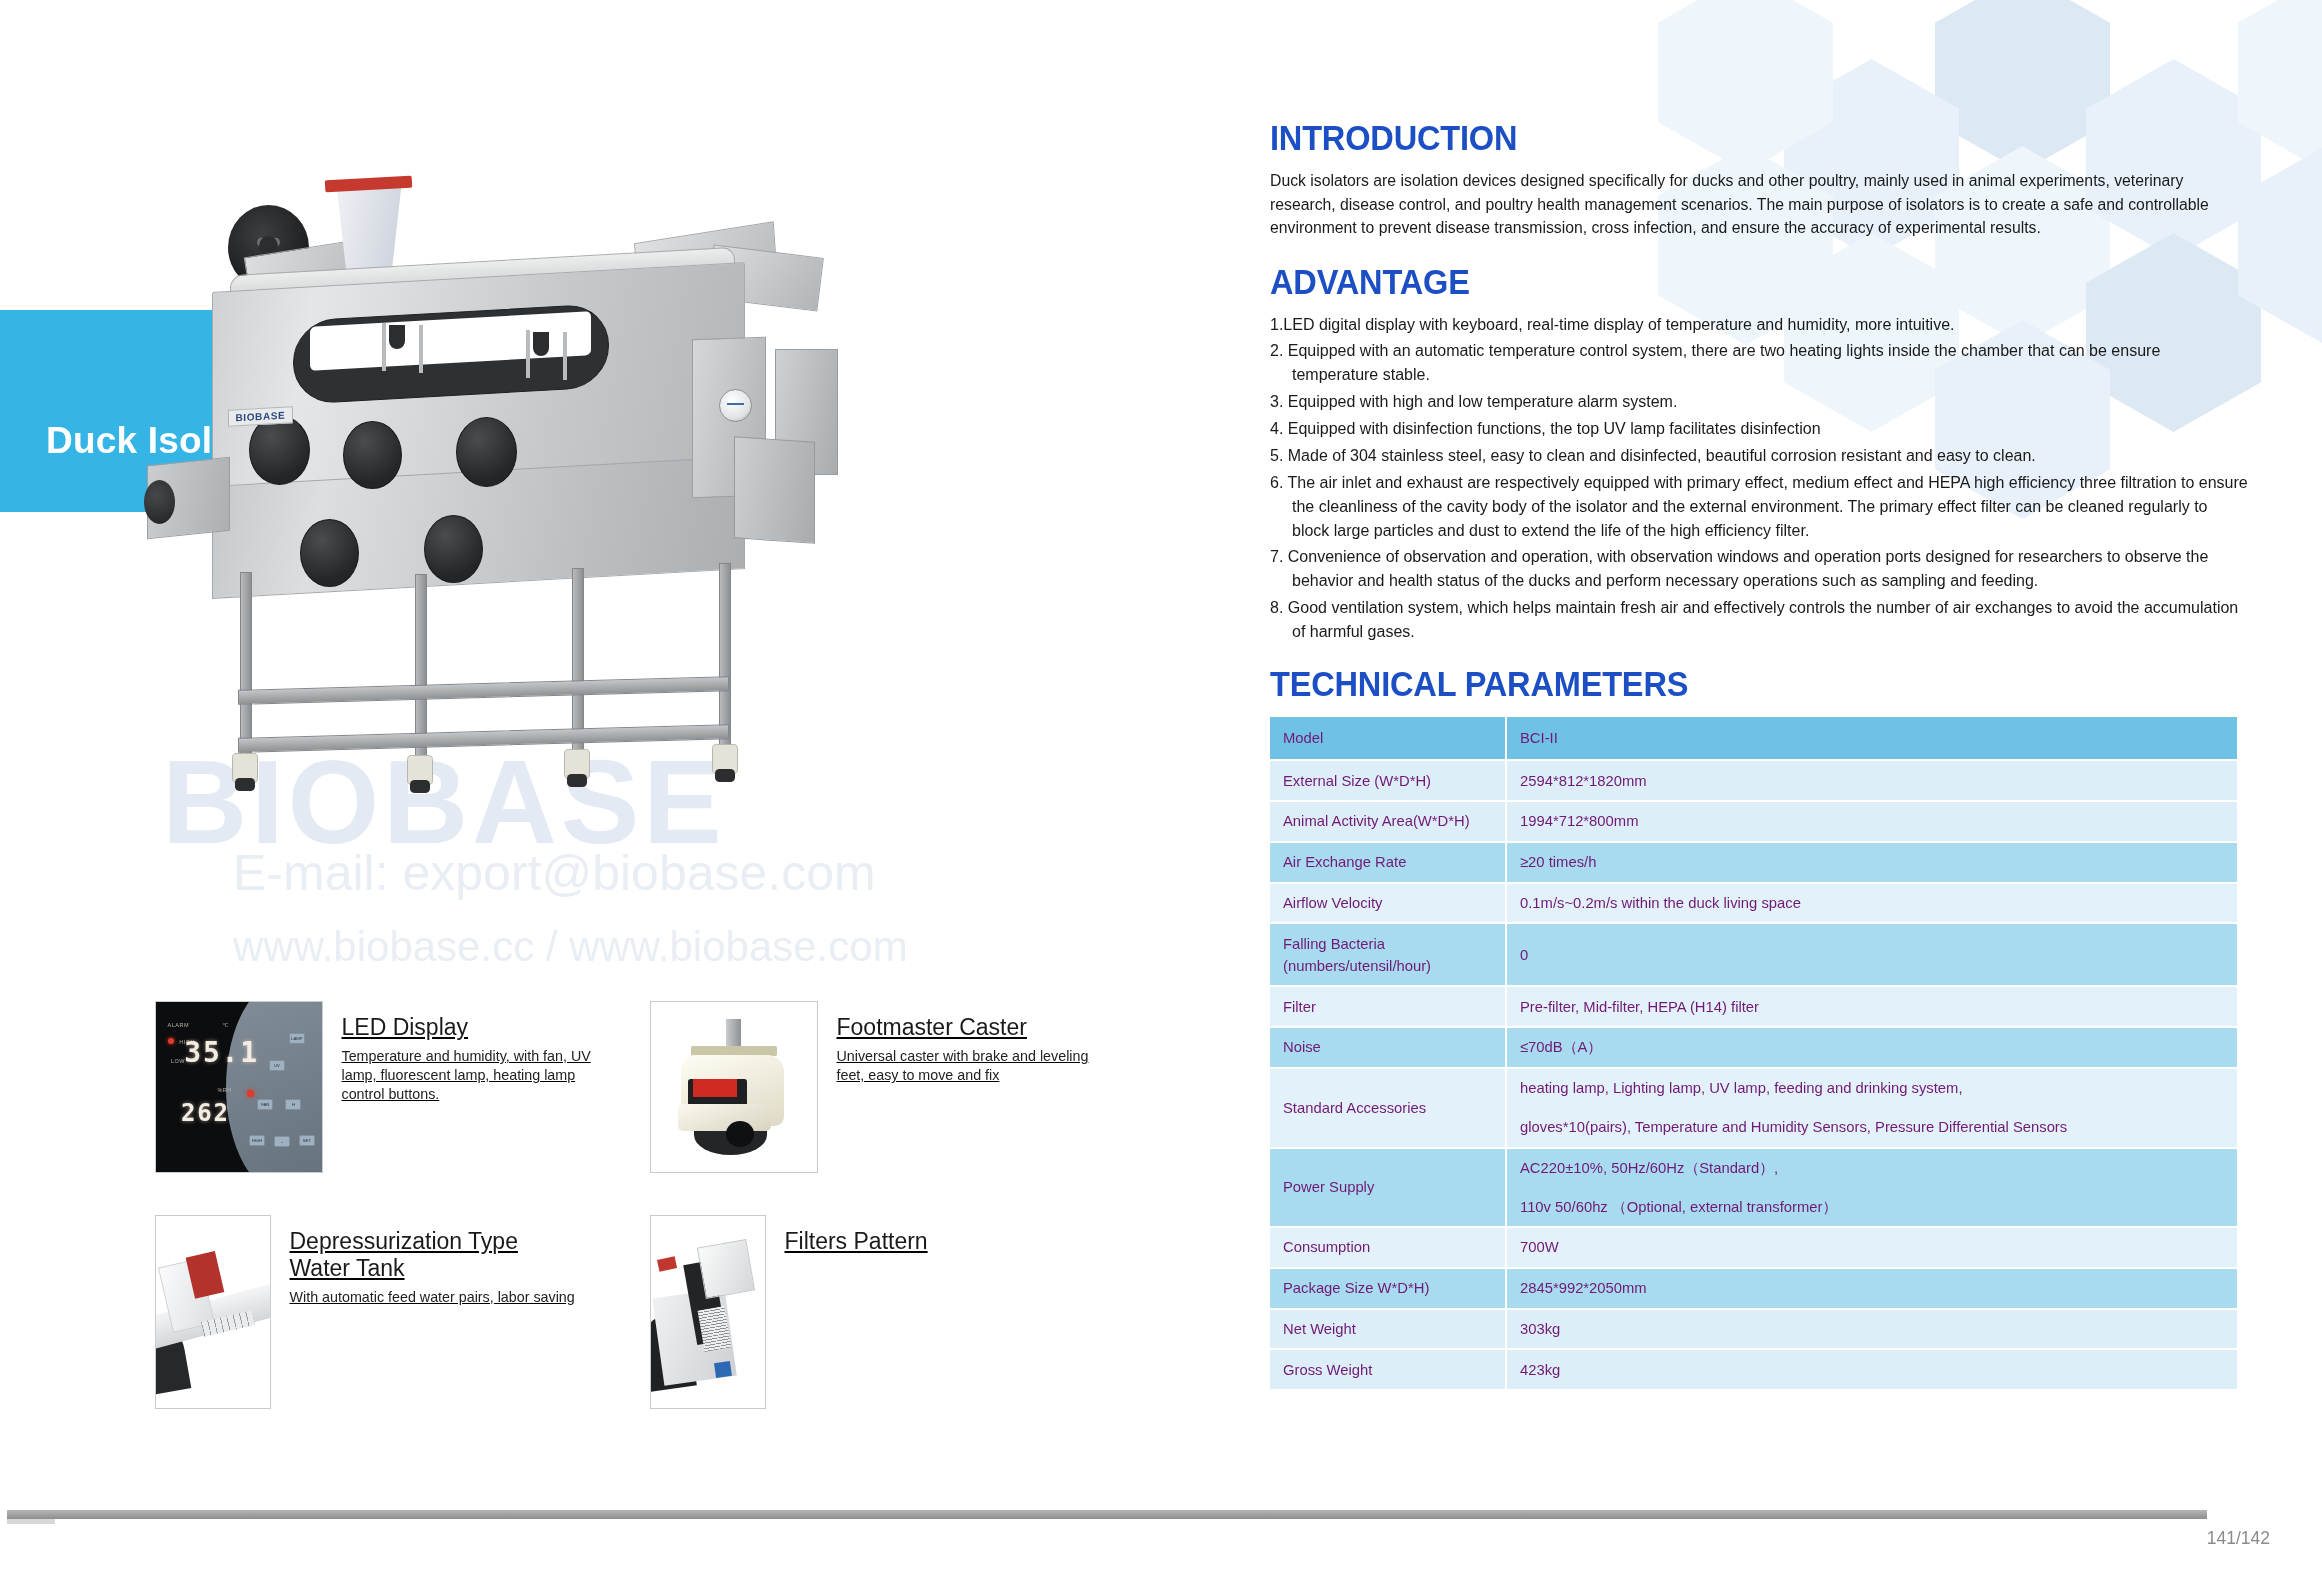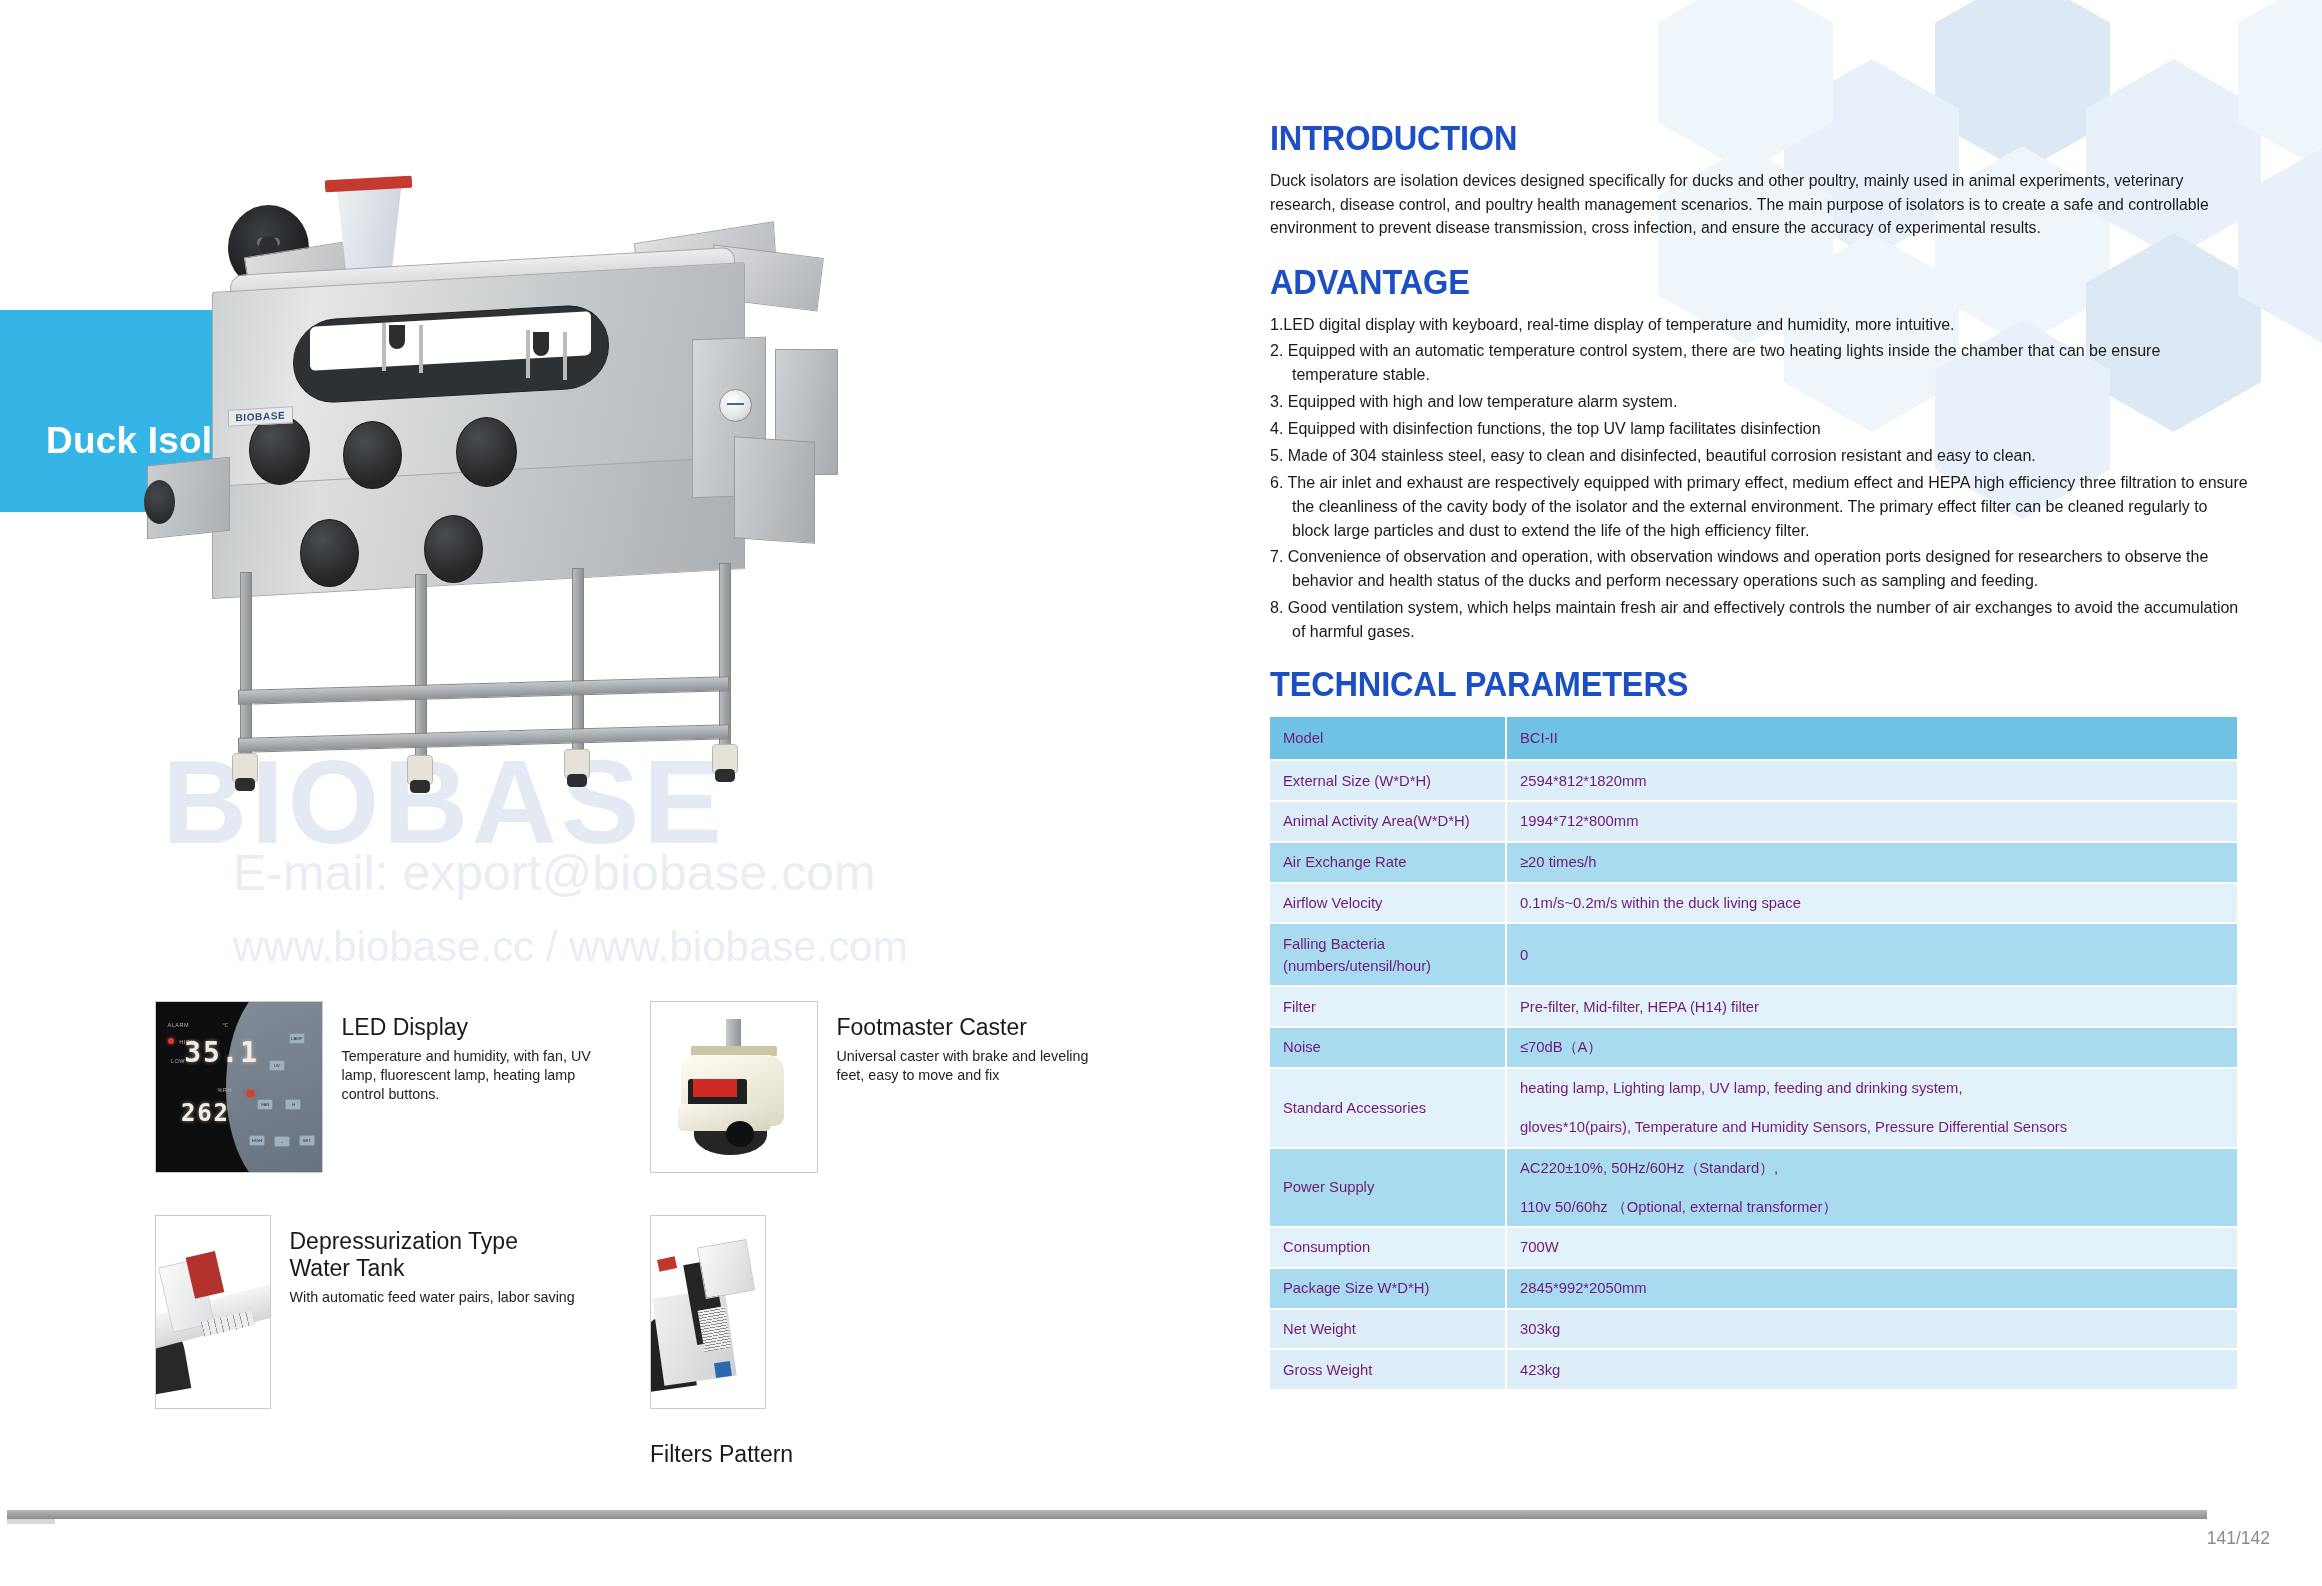--- a/index.html
+++ b/index.html
@@ -88,21 +88,21 @@
   .leg{position:absolute;width:10px;background:linear-gradient(90deg,#b8bbbe,#8d9093);border:0.9px solid #84878a;}
   .beam{position:absolute;height:13px;background:linear-gradient(180deg,#c3c6c9,#909396);border:0.9px solid #83868a;}
   .caster{position:absolute;width:24px;height:28px;background:#e5e2d8;border-radius:4.6px;border:0.9px solid #b9b6ab;}
   .caster:after{content:"";position:absolute;left:1.8px;bottom:-9.2px;width:20px;height:13px;background:#2b2d2f;border-radius:4.6px;}
 
   
   .features{position:absolute;left:155px;top:1001px;width:1034px;height:452px;z-index:9;}
   .feature{position:absolute;display:flex;gap:18.5px;}
   .fthumb{border:0.9px solid #c9ccce;background:#fff;box-sizing:border-box;
           display:flex;align-items:center;justify-content:center;overflow:hidden;position:relative;}
-  .ftext{padding-top:13px;}
+  .ftext{padding-top:13px;text-decoration:underline;}
   .fhead{font-size:23px;color:#1a1a1a;line-height:1.16;margin:0 0 6.5px 0;font-weight:normal;}
   .fdesc{font-size:14.3px;color:#212121;line-height:1.33;margin:0;}
 
   
   .ledpanel{width:100%;height:100%;background:#0c0d0f;position:relative;}
   .ledpanel .dial{position:absolute;right:-16%;top:-14%;width:74%;height:128%;border-radius:50%;
      background:linear-gradient(160deg,#8e9aa6,#6a7784);opacity:.92;}
   .seg{position:absolute;color:#f2ece2;font-family:"DejaVu Sans Mono",monospace;font-weight:bold;
        letter-spacing:1.8px;text-shadow:0 0 4.6px rgba(255,230,200,.55);}
   .seg.t{left:17%;top:20%;font-size:28px;}
@@ -313,21 +313,21 @@
           <div class="tk-red"></div>
           <div class="tk-ruler"></div>
         </div>
       </div>
       <div class="ftext" style="width:286px;">
         <p class="fhead">Depressurization Type Water Tank</p>
         <p class="fdesc">With automatic feed water pairs, labor saving</p>
       </div>
     </div>
 
-    <div class="feature" style="left:495px;top:214px;flex-direction:column;">
+    <div class="feature" style="left:495px;top:214px;">
       <div class="fthumb" style="width:116px;height:194px;">
         <div class="filtart">
           <div class="fl-dark"></div>
           <div class="fl-base"></div>
           <div class="fl-blk"></div>
           <div class="fl-mesh"></div>
           <div class="fl-top"></div>
           <div class="fl-redtab"></div>
           <div class="fl-blue"></div>
         </div>

